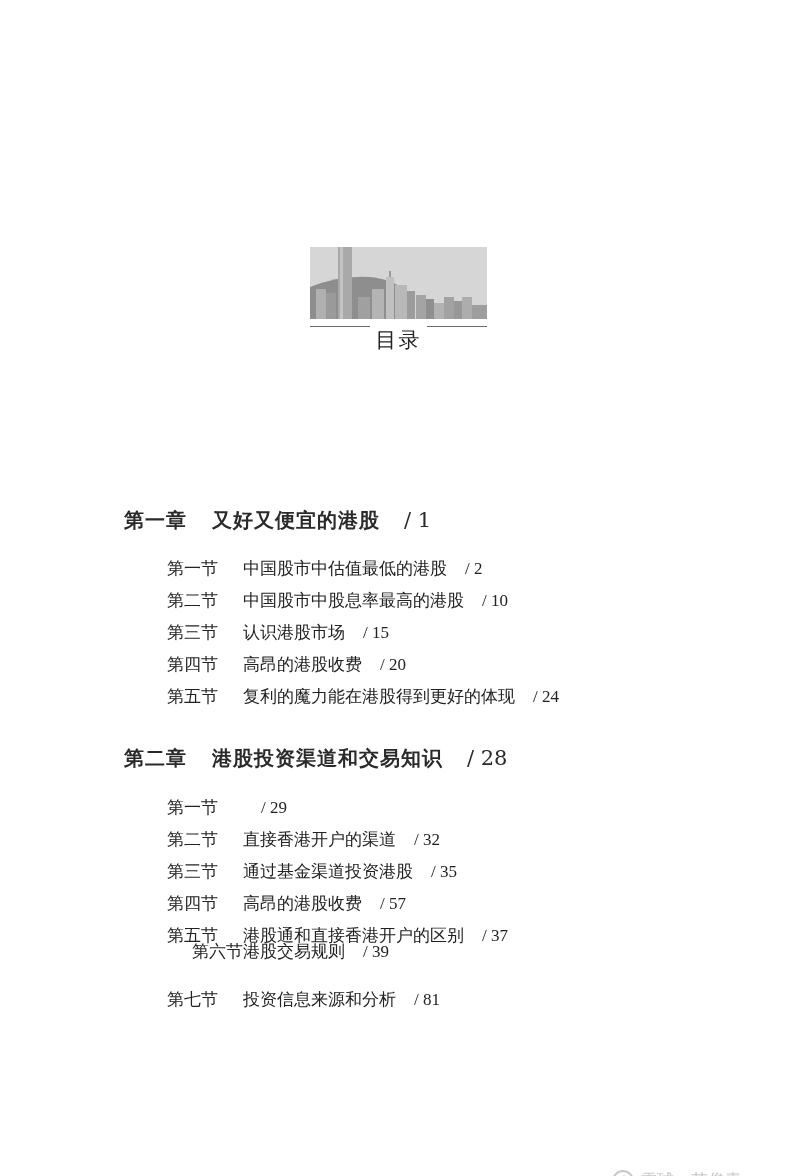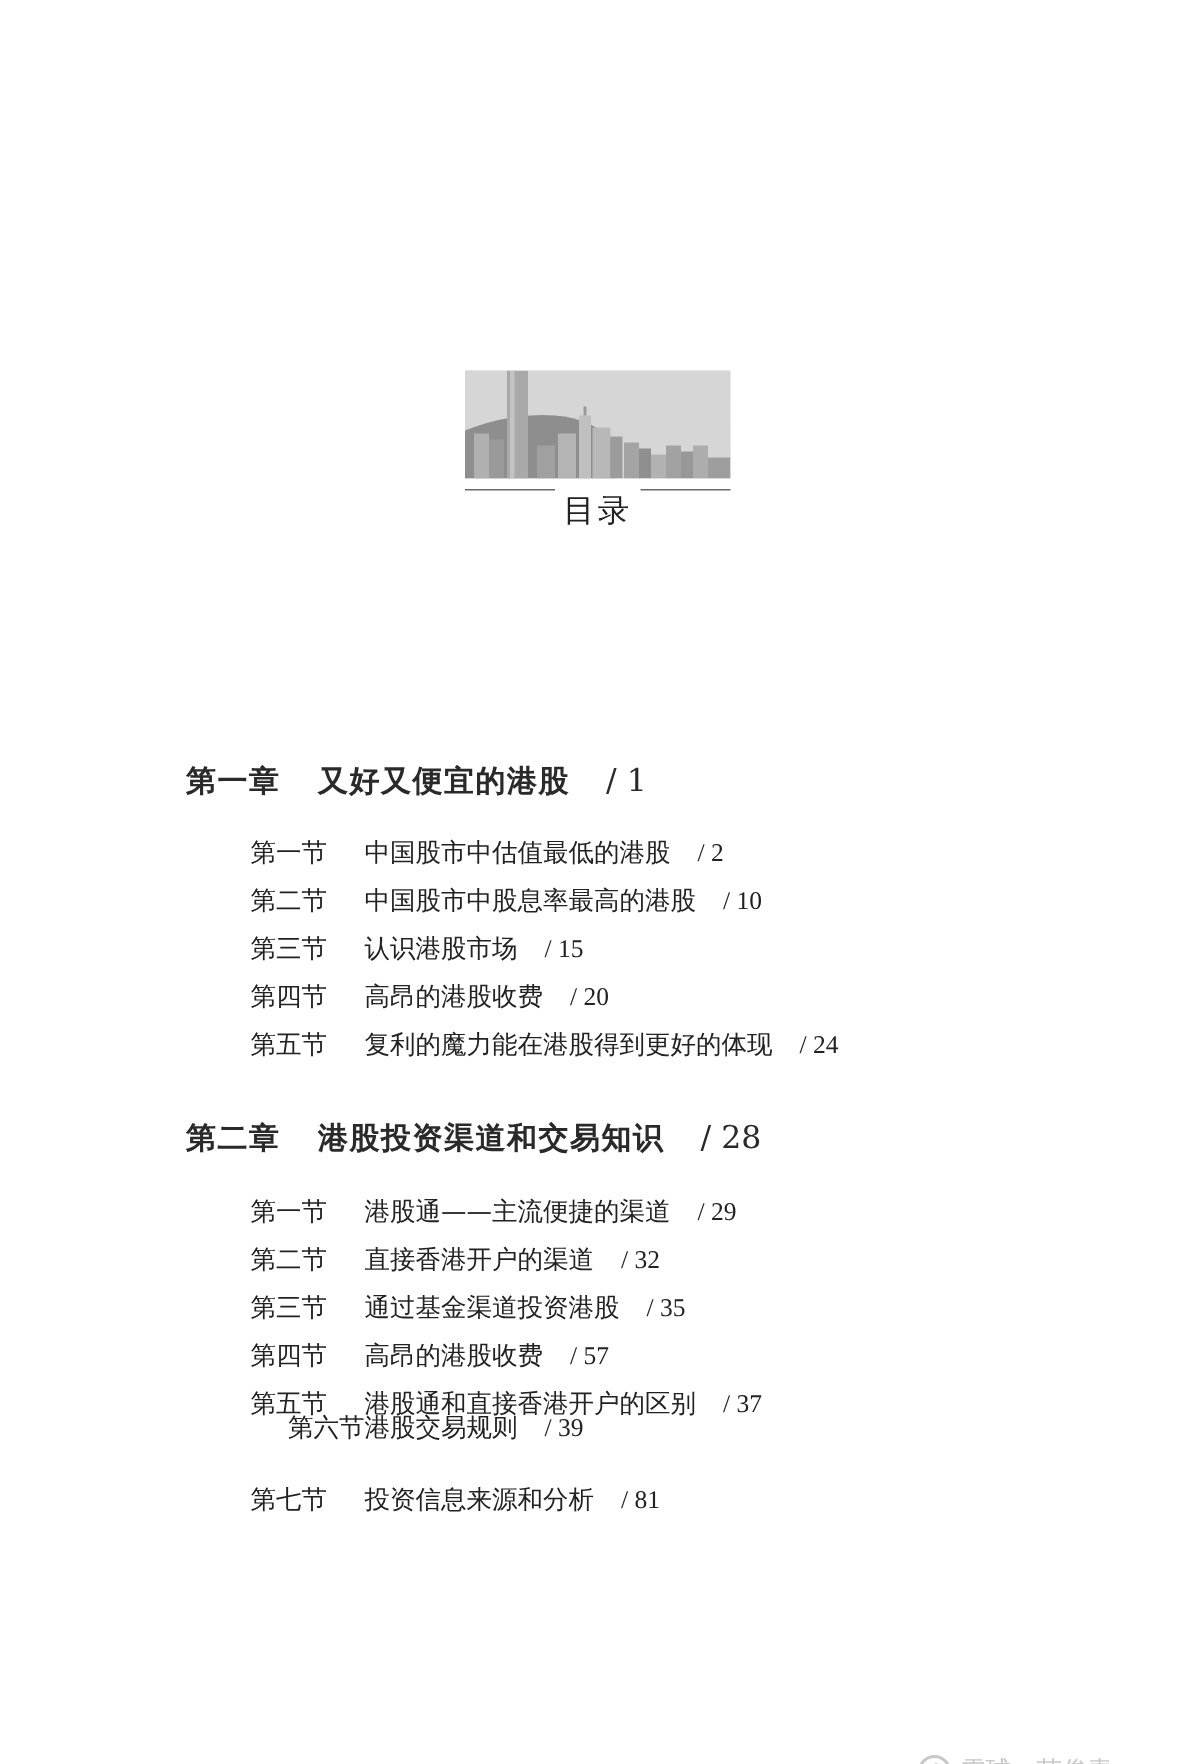--- a/index.html
+++ b/index.html
@@ -113,21 +113,20 @@
 </div>
 
 <div class="chapter" style="top:745px;justify-content:flex-end;">
   <span class="ch-label">第二章</span>
   <span class="ch-title">港股投资渠道和交易知识</span>
   <span class="ch-page">/  28</span>
 </div>
 
 <div class="section" style="top:796px;">
   <span class="s-label">第一节</span>
-  <span>港股通——主流便捷的渠道</span>
   <span class="s-page">/ 29</span>
 </div>
 <div class="section" style="top:828px;">
   <span class="s-label">第二节</span>
   <span>直接香港开户的渠道</span>
   <span class="s-page">/ 32</span>
 </div>
 <div class="section" style="top:860px;">
   <span class="s-label">第三节</span>
   <span>通过基金渠道投资港股</span>

